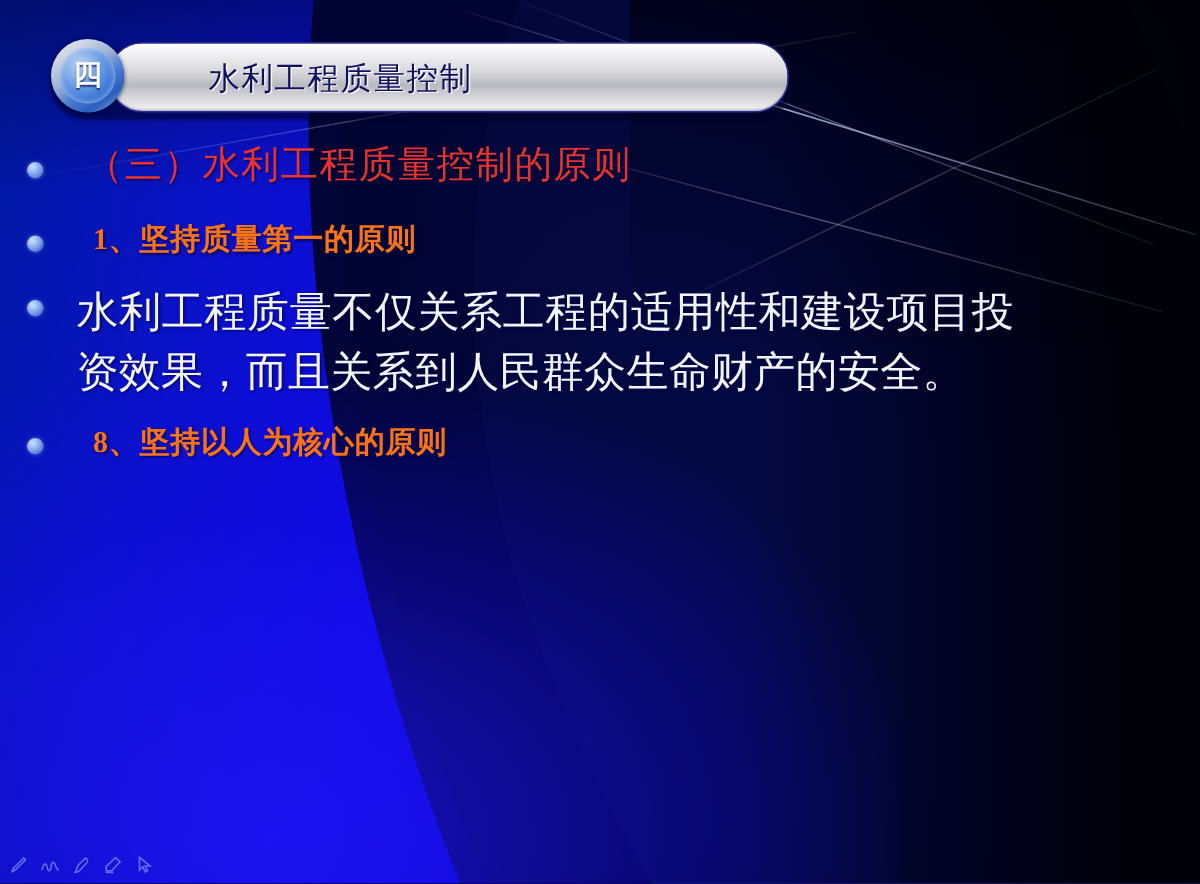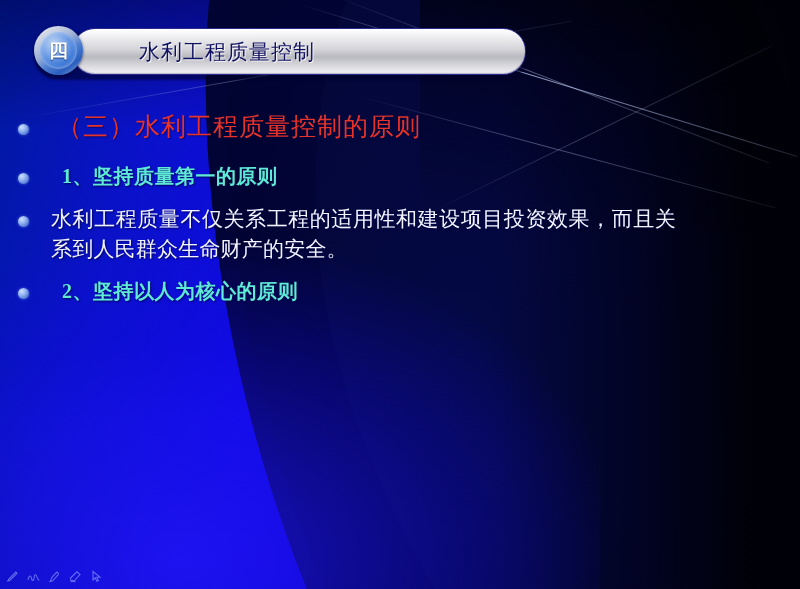--- a/index.html
+++ b/index.html
@@ -187,21 +187,21 @@
     font-weight: bold;
     color: #ffffff;
     line-height: 1;
     text-shadow: 0 1px 1px rgba(0,20,80,0.7);
   }
 
   
   .content {
     position: absolute;
     left: 0;
-    top: 112px;
+    top: 96px;
     width: 696px;
   }
   .row {
     position: relative;
     display: flex;
     align-items: flex-start;
   }
   .bullet {
     flex: 0 0 auto;
     width: 11px;
@@ -227,28 +227,28 @@
     font-weight: normal;
     color: #e8332a;
     letter-spacing: 1px;
     text-shadow: 1px 1px 1px rgba(0,0,60,0.55);
     line-height: 1.2;
   }
   .sub-head {
     margin-left: 33px;
     font-size: 20px;
     font-weight: bold;
-    color: #5eead4;
+    color: #f97316;
     letter-spacing: 0.5px;
     text-shadow: 1px 1px 2px rgba(0,0,70,0.8);
     line-height: 1.25;
   }
   .para {
     margin-left: 22px;
-    font-size: 21px;
+    font-size: 28px;
     color: #f2f5ff;
     line-height: 1.42;
     text-align: justify;
     text-justify: inter-ideograph;
     letter-spacing: 0.2px;
     text-shadow: 1px 1px 2px rgba(0,0,70,0.85);
   }
   .sp-1 { height: 22px; }
   .sp-2 { height: 16px; }
   .sp-3 { height: 14px; }
@@ -329,21 +329,21 @@
       <div class="txt">
         <div class="para">水利工程质量不仅关系工程的适用性和建设项目投资效果，而且关系到人民群众生命财产的安全。</div>
       </div>
     </div>
 
     <div class="sp-3"></div>
 
     <div class="row">
       <div class="bullet b-sub"></div>
       <div class="txt">
-        <div class="sub-head">2、坚持以人为核心的原则</div>
+        <div class="sub-head">8、坚持以人为核心的原则</div>
       </div>
     </div>
 
     <div class="sp-2"></div>
 
 
   </div>
 
   <div class="annot-bar">
     <div class="annot-ico">

